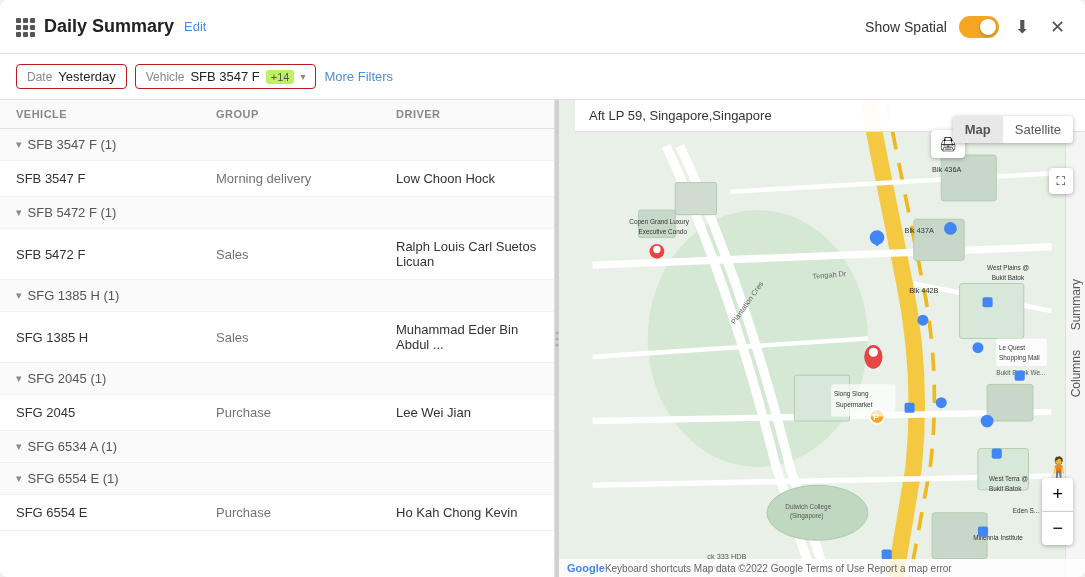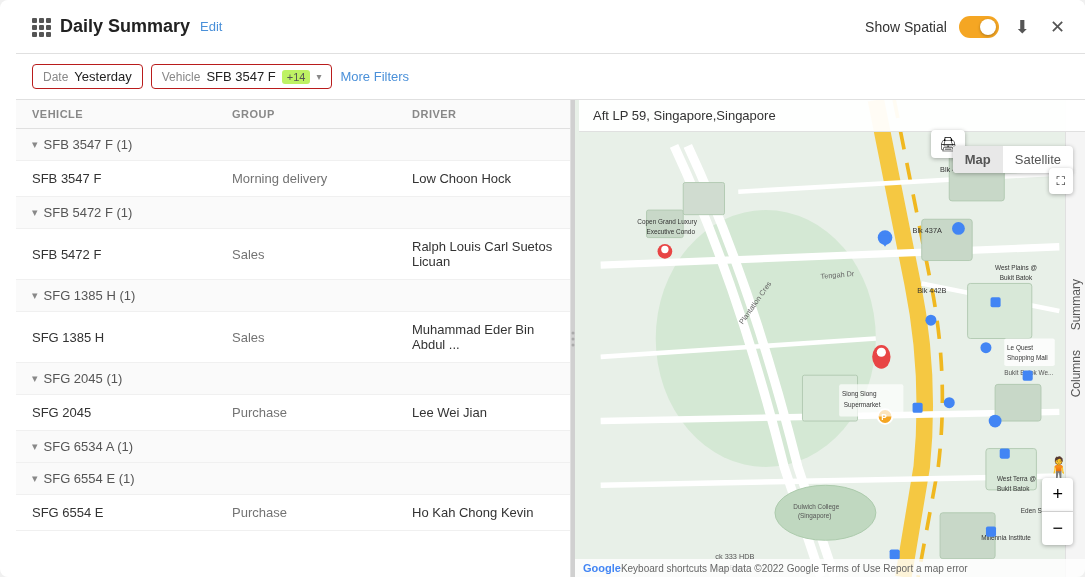--- a/index.html
+++ b/index.html
@@ -1,18 +1,18 @@
 <!DOCTYPE html>
 <html><head>
   <meta charset="utf-8">
   <style>
     * { box-sizing: border-box; margin: 0; padding: 0; }
     body { font-family: -apple-system, BlinkMacSystemFont, 'Segoe UI', sans-serif; font-size: 13px; background: #f0f0f0; width: 1085px; height: 577px; overflow: hidden; }
 
-    .app-container { width: 1085px; height: 577px; display: flex; flex-direction: column; background: #fff; border-radius: 8px; overflow: hidden; padding-left: 16px; }
+    .app-container { width: 1085px; height: 577px; display: flex; flex-direction: column; background: #fff; border-radius: 8px; overflow: hidden; }
 
     
     .header { display: flex; align-items: center; justify-content: space-between; padding: 10px 16px; background: #fff; border-bottom: 1px solid #e0e0e0; min-height: 54px; }
     .header-left { display: flex; align-items: center; gap: 10px; }
     .grid-icon { display: grid; grid-template-columns: 1fr 1fr 1fr; gap: 2px; width: 18px; height: 18px; }
     .grid-dot { background: #555; border-radius: 1px; width: 5px; height: 5px; }
     .title { font-size: 18px; font-weight: 600; color: #222; }
     .edit-link { color: #4a90d9; font-size: 13px; cursor: pointer; text-decoration: none; }
     .header-right { display: flex; align-items: center; gap: 12px; }
     .show-spatial-label { font-size: 14px; color: #333; }
@@ -42,24 +42,24 @@
     .group-chevron { color: #888; font-size: 11px; }
     .group-title { font-size: 13px; color: #555; font-weight: 500; }
     .data-row { display: grid; grid-template-columns: 200px 180px 1fr; padding: 10px 16px; border-bottom: 1px solid #f0f0f0; align-items: center; }
     .data-row.highlighted { background: #e8f0fd; }
     .cell-vehicle { font-size: 13px; color: #333; }
     .cell-group { font-size: 13px; color: #737373; }
     .cell-driver { font-size: 13px; color: #333; }
 
     
     .map-side { flex: 1; position: relative; overflow: hidden; }
-    .map-address { position: absolute; top: 0; left: 4px; right: 0; background: rgba(255,255,255,0.95); padding: 8px 14px; font-size: 13px; color: #333; border-bottom: 1px solid #e0e0e0; z-index: 10; }
-
-    
-    .map-type-control { position: absolute; top: 46px; right: 12px; z-index: 20; display: flex; background: #fff; border-radius: 4px; box-shadow: 0 1px 4px rgba(0,0,0,0.3); overflow: hidden; }
+    .map-address { position: absolute; top: 0; left: 16px; right: 0; background: rgba(255,255,255,0.95); padding: 8px 14px; font-size: 13px; color: #333; border-bottom: 1px solid #e0e0e0; z-index: 10; }
+
+    
+    .map-type-control { position: absolute; top: 16px; right: 12px; z-index: 20; display: flex; background: #fff; border-radius: 4px; box-shadow: 0 1px 4px rgba(0,0,0,0.3); overflow: hidden; }
     .map-type-btn { padding: 6px 12px; border: none; background: none; cursor: pointer; font-size: 13px; color: #555; }
     .map-type-btn.active { background: #e8e8e8; font-weight: 600; }
     .print-btn { position: absolute; top: 30px; right: 120px; z-index: 20; background: #fff; border: none; border-radius: 4px; padding: 6px 8px; box-shadow: 0 1px 4px rgba(0,0,0,0.3); cursor: pointer; font-size: 14px; }
     .fullscreen-btn { position: absolute; top: 68px; right: 12px; z-index: 20; background: #fff; border: none; border-radius: 4px; padding: 6px 8px; box-shadow: 0 1px 4px rgba(0,0,0,0.3); cursor: pointer; font-size: 12px; }
     .zoom-in-btn { position: absolute; bottom: 65px; right: 12px; z-index: 20; background: #fff; border: none; border-radius: 4px 4px 0 0; padding: 6px 10px; box-shadow: 0 1px 4px rgba(0,0,0,0.3); cursor: pointer; font-size: 18px; font-weight: 300; border-bottom: 1px solid #e0e0e0; }
     .zoom-out-btn { position: absolute; bottom: 32px; right: 12px; z-index: 20; background: #fff; border: none; border-radius: 0 0 4px 4px; padding: 6px 10px; box-shadow: 0 1px 4px rgba(0,0,0,0.3); cursor: pointer; font-size: 18px; font-weight: 300; }
     .street-view-person { position: absolute; bottom: 95px; right: 12px; z-index: 20; font-size: 22px; cursor: pointer; }
 
     
     .right-panel { position: absolute; right: 0; top: 0; bottom: 0; width: 20px; background: #f5f5f5; display: flex; flex-direction: column; align-items: center; justify-content: center; border-left: 1px solid #e0e0e0; z-index: 5; }

